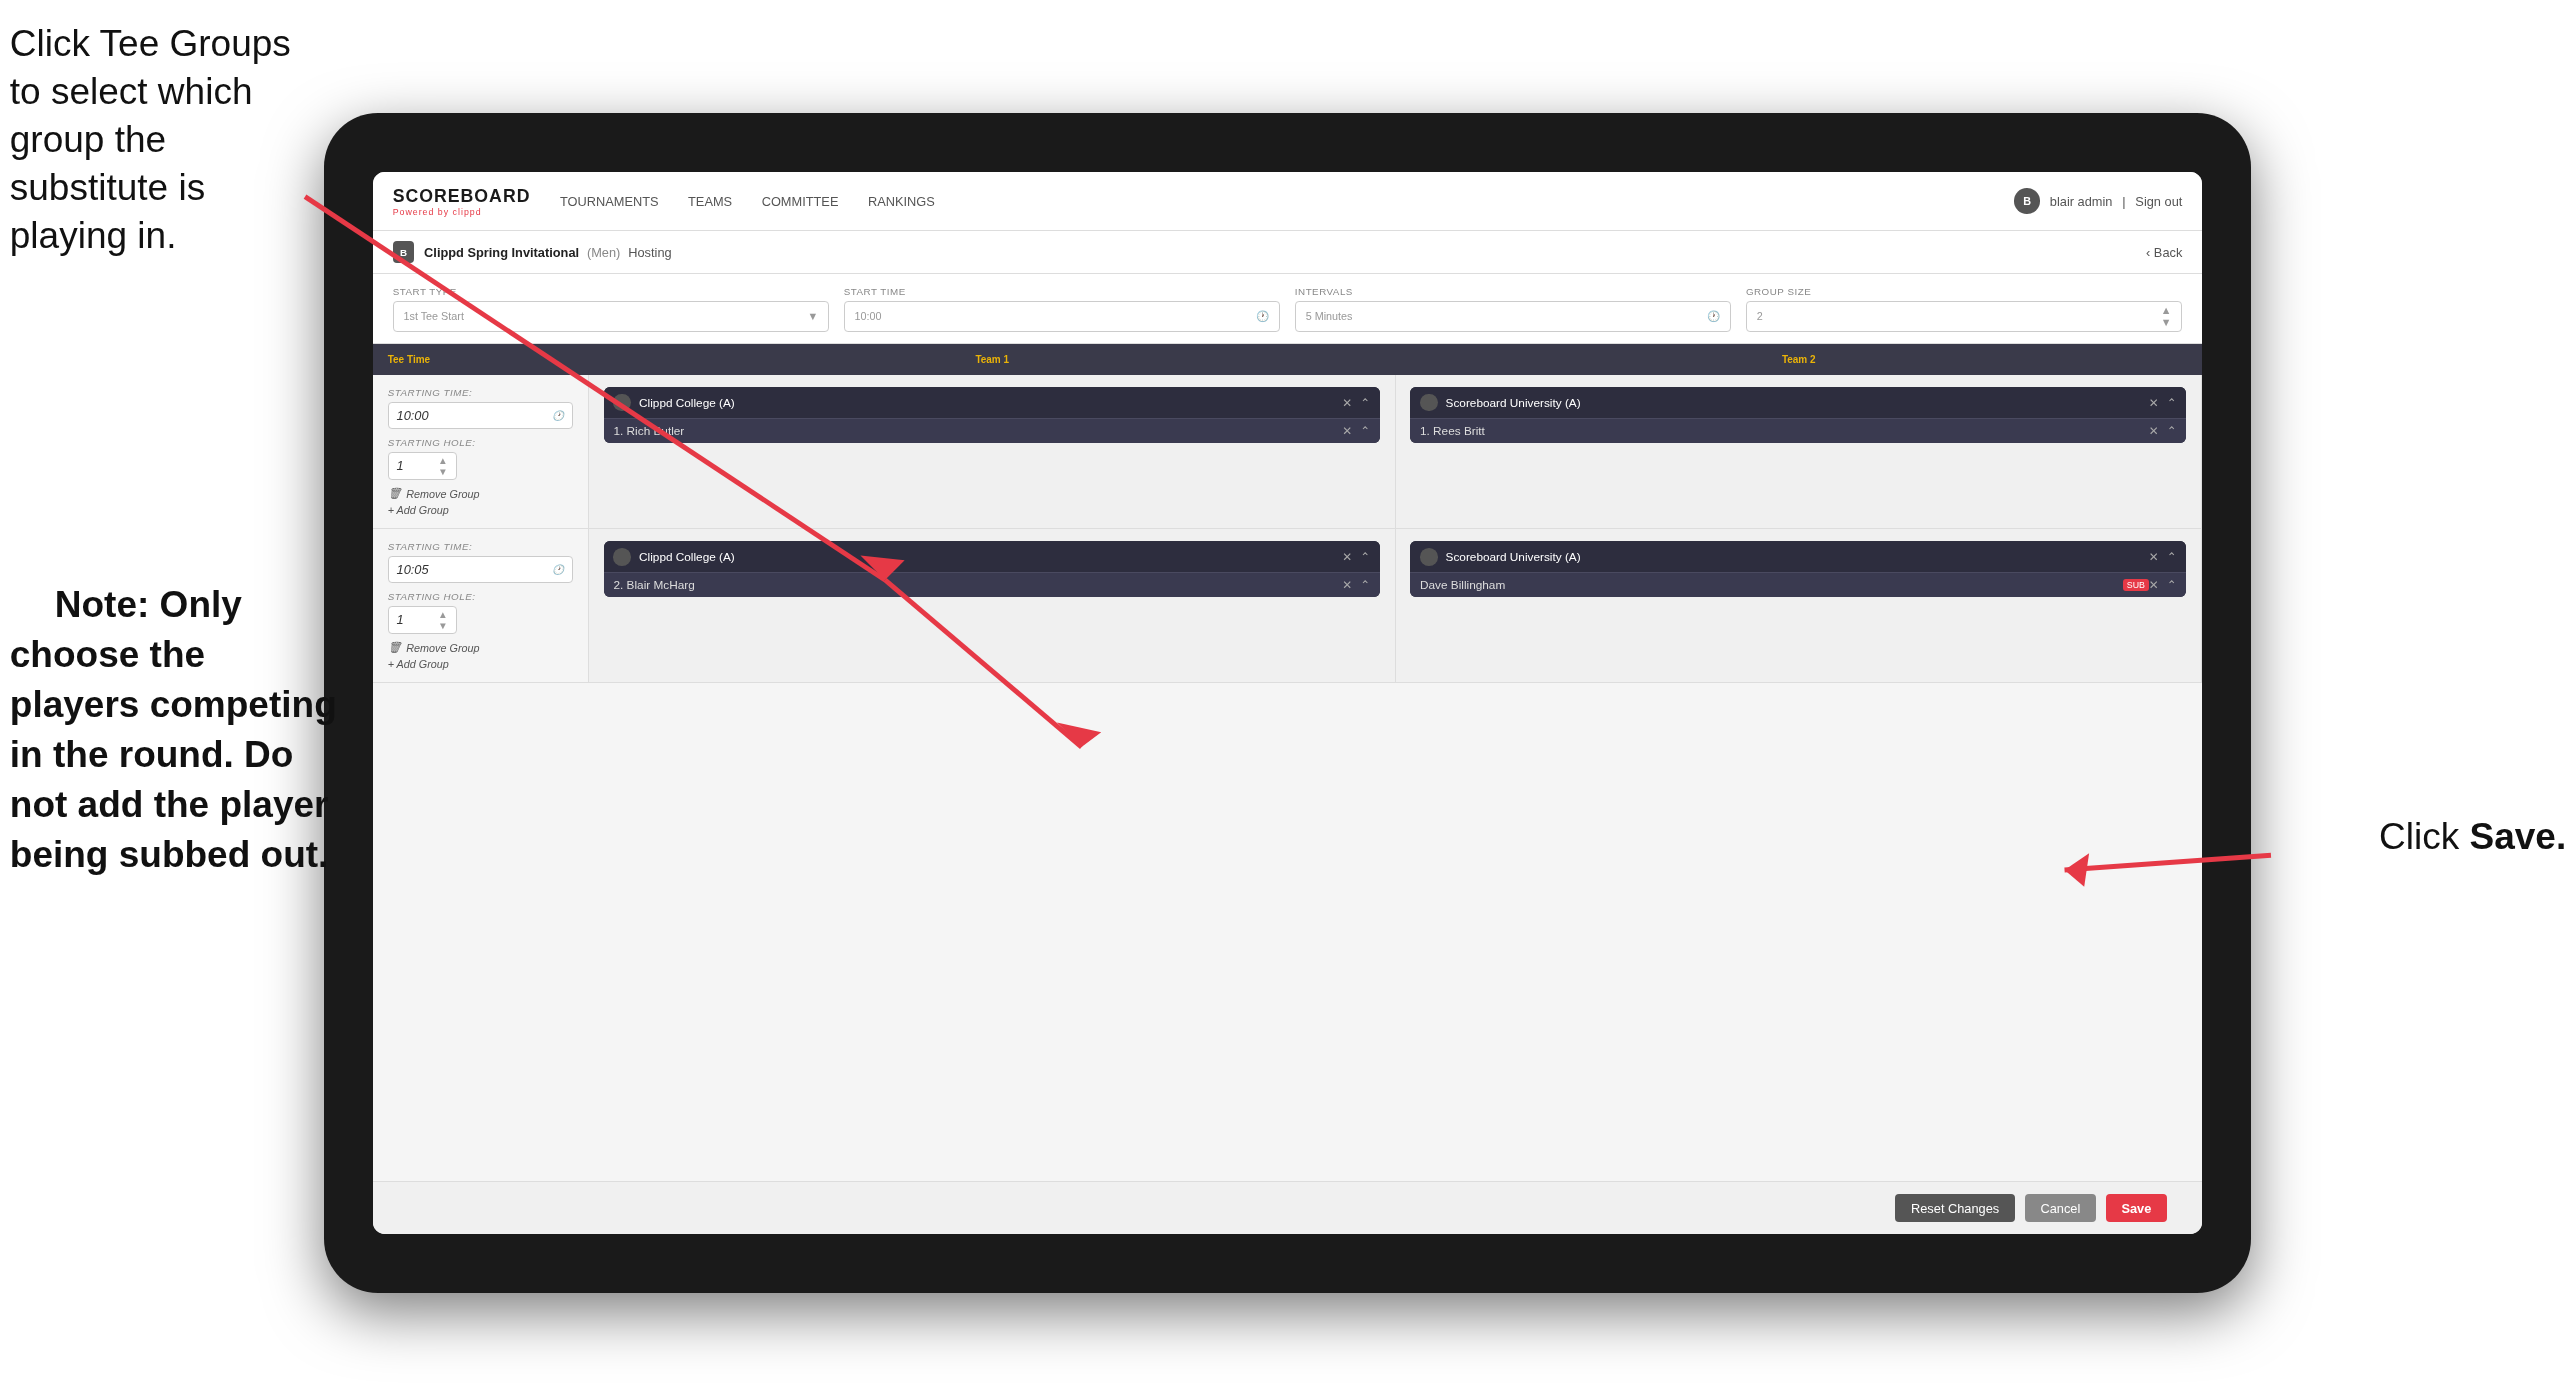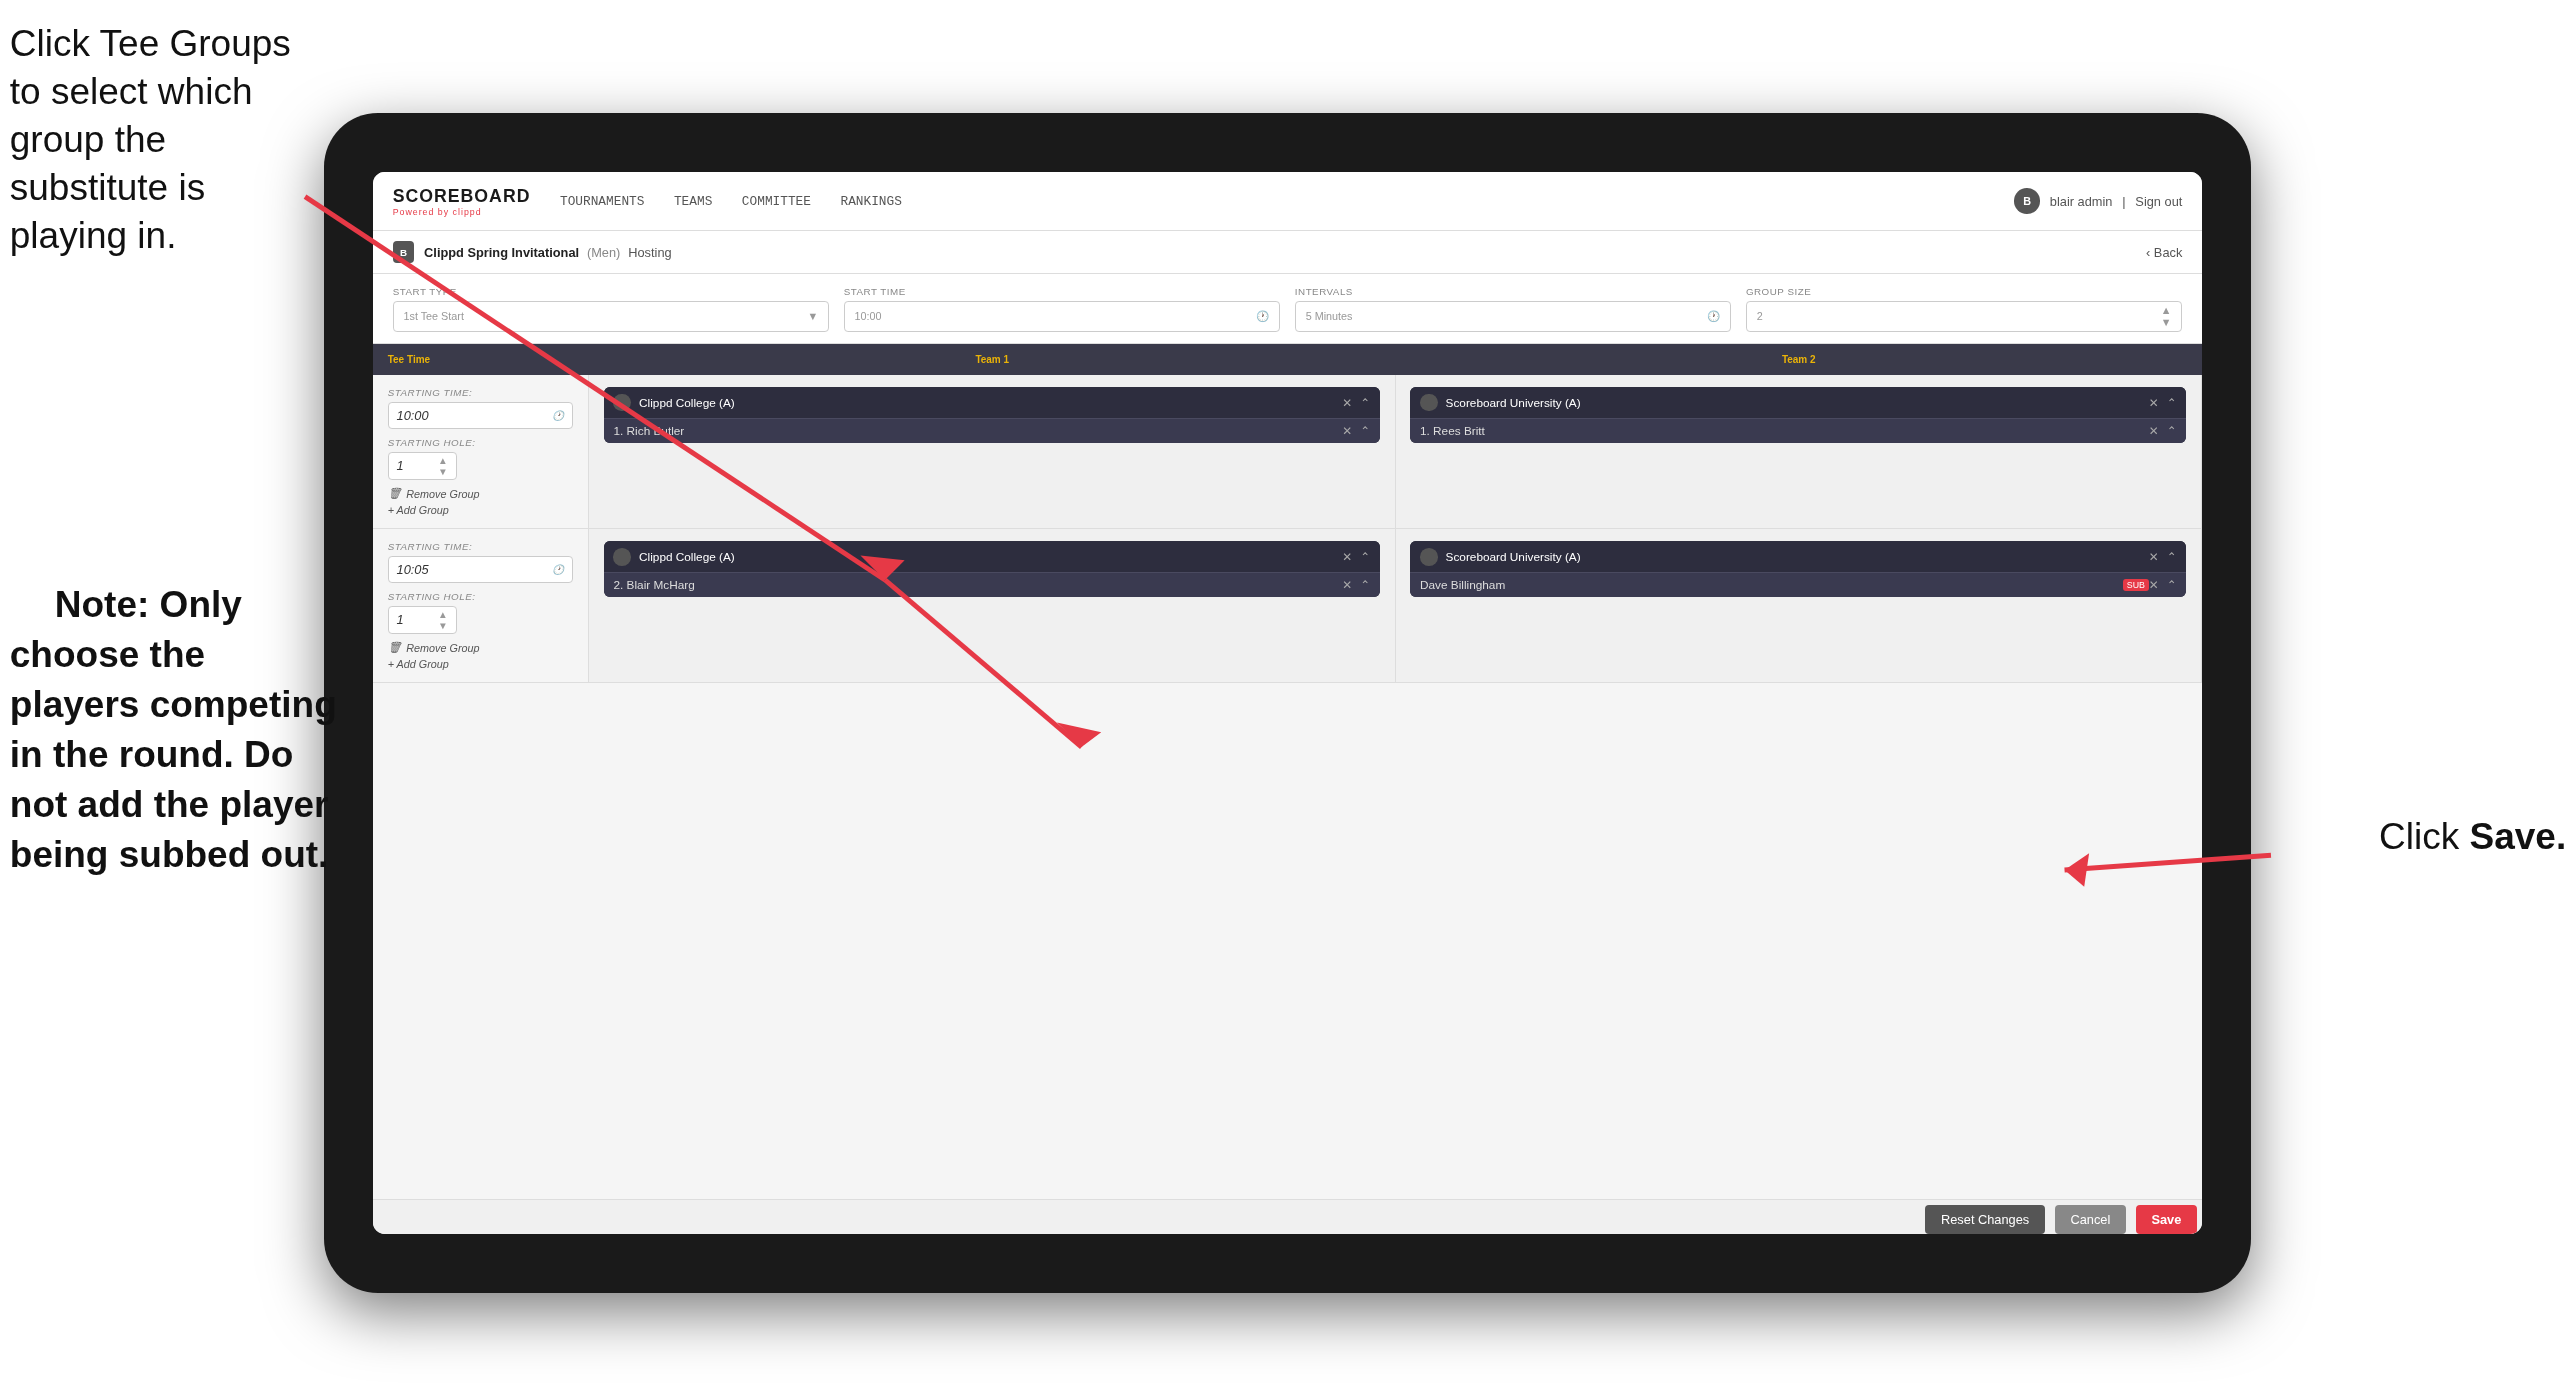--- a/index.html
+++ b/index.html
@@ -108,21 +108,20 @@
     .nav-links {
       display: flex;
       gap: 29.5px;
       flex: 1;
     }
     .nav-link {
       font-size: 12.8px;
       color: #555;
       cursor: pointer;
       font-weight: 500;
-      font-family: Liberation Mono, monospace;
     }
     .nav-right {
       display: flex;
       align-items: center;
       gap: 9.8px;
       font-size: 12.8px;
       color: #555;
     }
     .nav-avatar {
       width: 25.6px;
@@ -352,25 +351,25 @@
     .player-actions {
       display: flex;
       gap: 7.9px;
       color: #aaa;
       font-size: 11.8px;
     }
 
     
     .bottom-bar {
       background: #f0f0f0;
-      height: 35px;
-      display: flex;
-      align-items: flex-end;
+      height: 53px;
+      display: flex;
+      align-items: center;
       justify-content: flex-end;
-      padding: 0 5px;
+      padding: 0 35px;
       gap: 9.8px;
       border-top: 1px solid #ddd;
       flex-shrink: 0;
     }
     .btn-reset {
       background: #555;
       color: #fff;
       border: none;
       border-radius: 3.9px;
       padding: 6.9px 15.7px;

